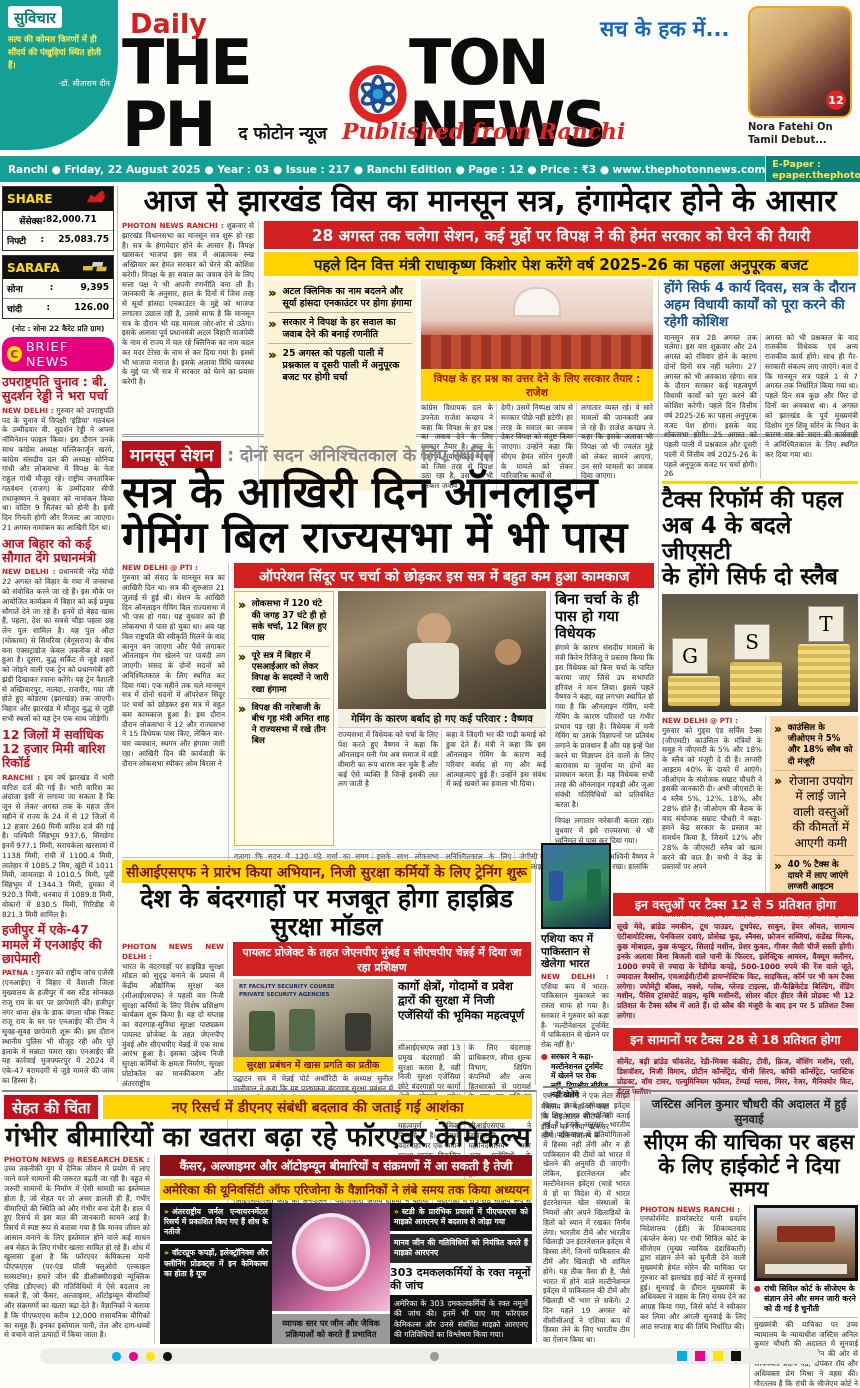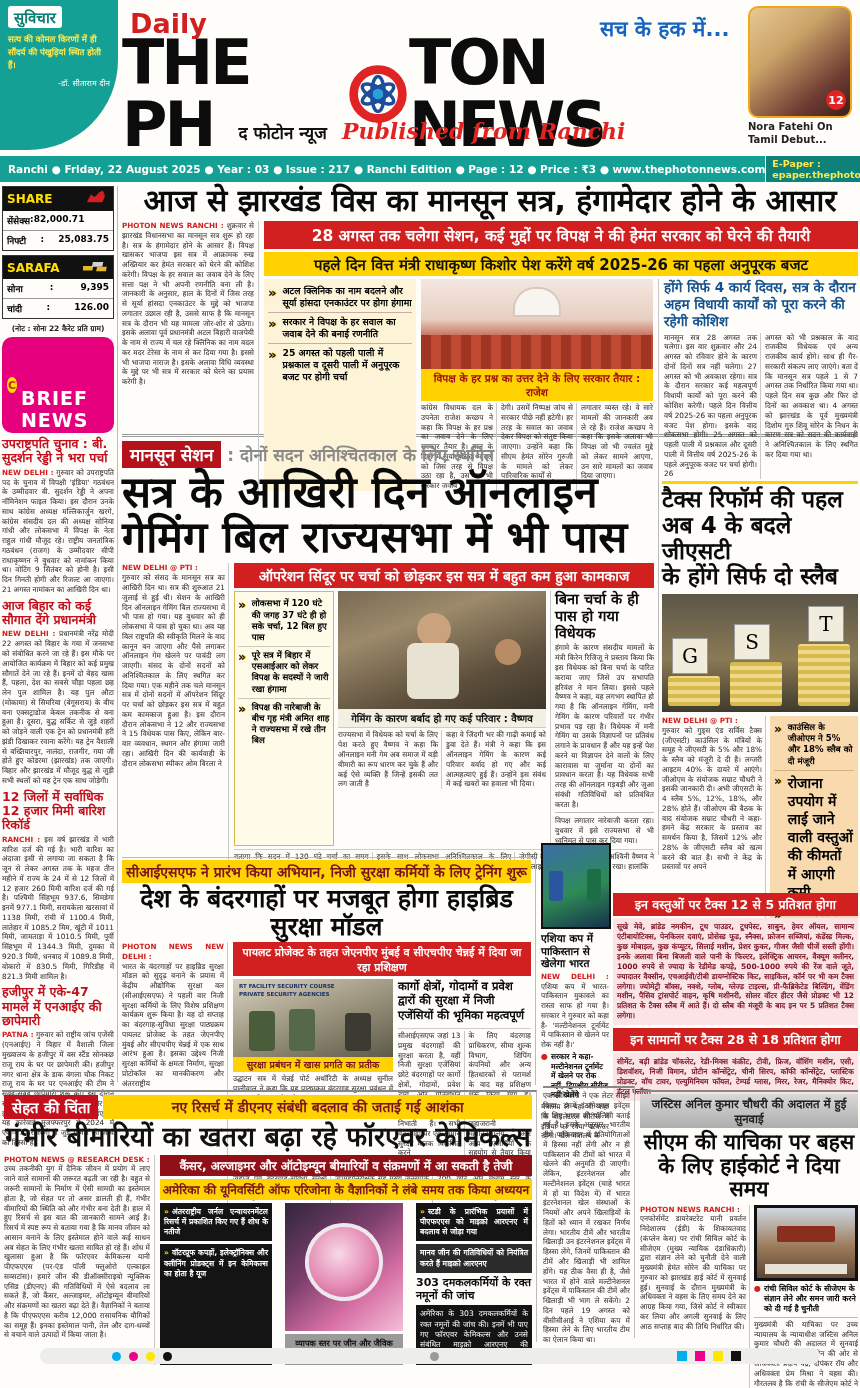--- a/index.html
+++ b/index.html
@@ -76,21 +76,21 @@
     <div style="border:1px solid #333;">
       <div style="background:#111;display:flex;align-items:center;justify-content:space-between;padding:2px 4px;">
         <span style="color:#ffe000;font-weight:900;font-size:12px;">SHARE</span>
         <span>
           <svg width="26" height="16" viewBox="0 0 40 24">
               <path d="M6 20 L12 8 L18 12 L26 4 L34 10 L30 20 Z" fill="#d21f1f"></path>
               <path d="M24 6 L30 2 L34 8 Z" fill="#d21f1f"></path>
             </svg>
         </span>
       </div>
-      <div style="display:flex;justify-content:flex-start;font-size:9px;font-weight:bold;padding:3px 4px;border-bottom:1px solid #999;">
+      <div style="display:flex;justify-content:center;font-size:9px;font-weight:bold;padding:3px 4px;border-bottom:1px solid #999;">
         <span>सेंसेक्स</span>
           <span>:</span>
           <span>82,000.71</span>
       </div>
       <div style="display:flex;justify-content:space-between;font-size:9px;font-weight:bold;padding:3px 4px;">
         <span>निफ्टी</span>
           <span>:</span>
           <span>25,083.75</span>
       </div>
     </div>
@@ -115,21 +115,21 @@
         <span>चांदी</span>
           <span>:</span>
           <span>126.00</span>
       </div>
     </div>
 
     <div style="font-size:7.5px;font-weight:bold;text-align:center;margin:4px 0;color:#222;">(नोट : सोना 22 कैरेट प्रति ग्राम)</div>
 
     <div style="background:#e6007e;border-radius:10px;display:flex;align-items:center;gap:4px;padding:2px 5px;margin:2px 0 4px;">
       <span style="width:16px;height:16px;border-radius:50%;background:#ffe000;color:#d21f1f;font-weight:900;font-size:11px;display:flex;align-items:center;justify-content:center;">C</span>
-      <span style="color:#fff;font-weight:700;font-size:19px;letter-spacing:1px;margin-top:48px;">BRIEF NEWS</span>
+      <span style="color:#fff;font-weight:400;font-size:13px;letter-spacing:1px;">BRIEF NEWS</span>
     </div>
 
     <div>
       <div class="sb-head">उपराष्ट्रपति चुनाव : बी. सुदर्शन रेड्डी ने भरा पर्चा</div>
       <div class="body-txt"><span class="dateline">NEW DELHI :</span> <span>गुरुवार को उपराष्ट्रपति पद के चुनाव में विपक्षी 'इंडिया' गठबंधन के उम्मीदवार बी. सुदर्शन रेड्डी ने अपना नॉमिनेशन फाइल किया। इस दौरान उनके साथ कांग्रेस अध्यक्ष मल्लिकार्जुन खरगे, कांग्रेस संसदीय दल की अध्यक्ष सोनिया गांधी और लोकसभा में विपक्ष के नेता राहुल गांधी मौजूद रहे। राष्ट्रीय जनतांत्रिक गठबंधन (राजग) के उम्मीदवार सीपी राधाकृष्णन ने बुधवार को नामांकन किया था। वोटिंग 9 सितंबर को होनी है। इसी दिन गिनती होगी और रिजल्ट आ जाएगा। 21 अगस्त नामांकन का आखिरी दिन था।</span></div>
     </div>
     <div>
       <div class="sb-head">आज बिहार को कई सौगात देंगे प्रधानमंत्री</div>
       <div class="body-txt"><span class="dateline">NEW DELHI :</span> <span>प्रधानमंत्री नरेंद्र मोदी 22 अगस्त को बिहार के गया में जनसभा को संबोधित करने जा रहे हैं। इस मौके पर आयोजित कार्यक्रम में बिहार को कई प्रमुख सौगातें देने जा रहे हैं। इनमें दो बेहद खास हैं, पहला, देश का सबसे चौड़ा पहला छह लेन पुल शामिल है। यह पुल औटा (मोकामा) से सिमरिया (बेगूसराय) के बीच बना एक्सट्राडोज केबल तकनीक से बना हुआ है। दूसरा, बुद्ध सर्किट से जुड़े शहरों को जोड़ने वाली एक ट्रेन को प्रधानमंत्री हरी झंडी दिखाकर रवाना करेंगे। यह ट्रेन वैशाली से बख्तियारपुर, नालंदा, राजगीर, गया जी होते हुए कोडरमा (झारखंड) तक जाएगी। बिहार और झारखंड में मौजूद बुद्ध से जुड़ी सभी स्थलों को यह ट्रेन एक साथ जोड़ेगी।</span></div>
     </div>
@@ -288,21 +288,21 @@
         <span>गुरुवार को गुड्स एंड सर्विस टैक्स (जीएसटी) काउंसिल के मंत्रियों के समूह ने जीएसटी के 5% और 18% के स्लैब को मंजूरी दे दी है। लग्जरी आइटम 40% के दायरे में आएंगे। जीओएम के संयोजक सम्राट चौधरी ने इसकी जानकारी दी। अभी जीएसटी के 4 स्लैब 5%, 12%, 18%, और 28% होते हैं। जीओएम की बैठक के बाद संयोजक सम्राट चौधरी ने कहा- हमने केंद्र सरकार के प्रस्ताव का समर्थन किया है, जिसमें 12% और 28% के जीएसटी स्लैब को खत्म करने की बात है। सभी ने केंद्र के प्रस्तावों पर अपने</span>
       </div>
       <div style="width:88px;flex:none;">
         <div style="background:#f9d9ae;padding:3px 4px;box-sizing:border-box;">
           <div class="bullet-row" style="border-bottom:1px solid #d7b080;padding:3px 0;">
             <span class="chev" style="font-size:12px;">»</span>
             <span style="font-size:8.6px;font-weight:bold;line-height:1.3;">काउंसिल के जीओएम ने 5% और 18% स्लैब को दी मंजूरी</span>
           </div>
           <div class="bullet-row" style="border-bottom:1px solid #d7b080;padding:3px 0;">
             <span class="chev" style="font-size:12px;">»</span>
-            <span style="font-size:14px;font-weight:bold;line-height:1.3;">रोजाना उपयोग में लाई जाने वाली वस्तुओं की कीमतों में आएगी कमी</span>
+            <span style="font-size:12px;font-weight:normal;line-height:1.3;text-align:center;">रोजाना उपयोग में लाई जाने वाली वस्तुओं की कीमतों में आएगी कमी</span>
           </div>
           <div class="bullet-row" style="padding:3px 0;">
             <span class="chev" style="font-size:12px;">»</span>
             <span style="font-size:8.6px;font-weight:bold;line-height:1.3;">40 % टैक्स के दायरे में लाए जाएंगे लग्जरी आइटम</span>
           </div>
         </div>
       </div>
     </div>
     <div style="display:flex;gap:4px;margin-top:2px;">
       <div class="body-txt col-rule" style="flex:1;padding-right:3px;">सुझाव दिए। कुछ राज्यों ने कुछ आपत्तियां भी जताई। इसे जीएसटी काउंसिल के पास भेजा गया है, जो इस पर फैसला लेगी। गौरतलब है कि प्रधानमंत्री</div>
@@ -355,21 +355,21 @@
               <div style="position:absolute;left:6px;top:12px;right:6px;font-size:5.5px;color:#1a2f66;font-weight:bold;">PRIVATE SECURITY AGENCIES</div>
               <div style="position:absolute;left:16px;bottom:6px;width:26px;height:40px;background:#4a5d3a;border-radius:4px;"></div>
               <div style="position:absolute;left:56px;bottom:6px;width:26px;height:42px;background:#55684a;border-radius:4px;"></div>
               <div style="position:absolute;right:22px;bottom:6px;width:26px;height:38px;background:#3c3b33;border-radius:4px;"></div>
             </div>
             <div style="background:#ffd200;color:#7a1320;font-weight:900;font-size:9.5px;text-align:center;padding:1px 0;">सुरक्षा प्रबंधन में खास प्रगति का प्रतीक</div>
             <div class="body-txt" style="margin-top:2px;">उद्घाटन सत्र में चेन्नई पोर्ट अथॉरिटी के अध्यक्ष सुनील पालीवाल ने कहा कि यह पाठ्यक्रम बंदरगाह सुरक्षा प्रबंधन में खास प्रगति का प्रतीक है।</div>
           </div>
 
           <div style="flex:1;">
-            <div style="font-weight:900;font-size:11.5px;line-height:1.25;color:#0a0a0a;border-bottom:1px solid #ccc;padding-bottom:6px;margin-bottom:2px;">कार्गो क्षेत्रों, गोदामों व प्रवेश द्वारों की सुरक्षा में निजी एजेंसियों की भूमिका महत्वपूर्ण</div>
+            <div style="font-weight:900;font-size:11.5px;line-height:1.25;color:#0a0a0a;border-bottom:1px solid #ccc;padding-bottom:18px;margin-bottom:2px;">कार्गो क्षेत्रों, गोदामों व प्रवेश द्वारों की सुरक्षा में निजी एजेंसियों की भूमिका महत्वपूर्ण</div>
             <div style="display:flex;gap:4px;">
               <div class="body-txt col-rule" style="flex:1;padding-right:3px;">सीआईएसएफ जहां 13 प्रमुख बंदरगाहों की सुरक्षा करता है, वहीं निजी सुरक्षा एजेंसियां छोटे बंदरगाहों पर कार्गो क्षेत्रों, गोदामों, प्रवेश द्वारों और प्रतिबंधित क्षेत्रों की सुरक्षा में महत्वपूर्ण भूमिका निभाती हैं। सभी बंदरगाहों पर एक समान सुरक्षा मानक विकसित करने</div>
               <div class="body-txt" style="flex:1;">के लिए बंदरगाह प्राधिकरण, सीमा शुल्क विभाग, शिपिंग कंपनियों और अन्य हितधारकों से परामर्श के बाद यह प्रशिक्षण शुरू किया गया है। पाठ्यक्रम को सीआईएसएफ ने जहाजरानी महानिदेशालय और अन्य एजेंसियों के सहयोग से तैयार किया है।</div>
             </div>
           </div>
         </div>
 
         <div style="display:flex;gap:4px;border-top:1px solid #ccc;padding-top:2px;">
           <div class="body-txt col-rule" style="flex:1;padding-right:3px;">जहाज एवं बंदरगाह-सुविधा सुरक्षा (आईएसपीएस) कोड का अनुपालन कराना है। बल के</div>
           <div class="body-txt col-rule" style="flex:1;padding-right:3px;">उपमहानिरीक्षक सह मुख्य जनसंपर्क पदाधिकारी अजय दहिया ने बताया कि देश के लगभग</div>
@@ -390,21 +390,21 @@
 
       <div class="body-txt col-rule" style="width:146px;flex:none;padding-right:4px;">
         <span class="dateline">PHOTON NEWS @ RESEARCH DESK :</span><br>
         <span>उच्च तकनीकी युग में दैनिक जीवन में प्रयोग में लाए जाने वाले सामानों की जरूरत बढ़ती जा रही है। बहुत से जरूरी सामानों के निर्माण में ऐसी सामग्री का इस्तेमाल होता है, जो सेहत पर तो असर डालती ही हैं, गंभीर बीमारियों की स्थिति को और गंभीर बना देती है। हाल में हुए रिसर्च से इस बात की जानकारी सामने आई है। रिसर्च में स्पष्ट रूप से बताया गया है कि मानव जीवन को आसान बनाने के लिए इस्तेमाल होने वाले कई साधन अब सेहत के लिए गंभीर खतरा साबित हो रहे हैं। शोध में खुलासा हुआ है कि फॉरएवर केमिकल्स यानी पीएफएएस (पर-एंड पॉली फ्लुओरो एल्काइल सब्सटांस)। हमारे जीन की डीऑक्सीराइबो न्यूक्लिक एसिड (डीएनए) की गतिविधियों में ऐसे बदलाव ला सकते हैं, जो कैंसर, अल्जाइमर, ऑटोइम्यून बीमारियों और संक्रमणों का खतरा बढ़ा देते हैं। वैज्ञानिकों ने बताया है कि पीएफएएस करीब 12,000 रासायनिक यौगिकों का समूह हैं। इनका इस्तेमाल पानी, तेल और दाग-धब्बों से बचाने वाले उत्पादों में किया जाता है।</span>
       </div>
 
       <div style="flex:1;display:flex;flex-direction:column;gap:3px;">
         <div class="banner-red" style="background:#8f1016;font-size:12px;padding:2px;">कैंसर, अल्जाइमर और ऑटोइम्यून बीमारियों व संक्रमणों में आ सकती है तेजी</div>
         <div class="banner-yellow" style="color:#7a1320;font-size:12px;padding:2px;">अमेरिका की यूनिवर्सिटी ऑफ एरिजोना के वैज्ञानिकों ने लंबे समय तक किया अध्ययन</div>
 
-        <div style="display:flex;gap:13px;flex:1;">
+        <div style="display:flex;gap:0;flex:1;">
 
           <div style="width:112px;flex:none;display:flex;flex-direction:column;gap:3px;">
             <div class="black-box"><span class="chev" style="color:#ffd200;text-shadow:none;">»</span><span>अंतरराष्ट्रीय जर्नल एन्वायरनमेंटल रिसर्च में प्रकाशित किए गए हैं शोध के नतीजे</span></div>
             <div class="black-box" style="flex:1;"><span class="chev" style="color:#ffd200;text-shadow:none;">»</span><span>वॉटरप्रूफ कपड़ों, इलेक्ट्रॉनिक्स और क्लीनिंग प्रोडक्ट्स में इन केमिकल्स का होता है यूज</span></div>
           </div>
 
           <div style="width:118px;flex:none;display:flex;flex-direction:column;gap:3px;">
             <div style="flex:1;min-height:90px;background:linear-gradient(140deg,#30263c 0%,#7c3f6d 40%,#d66fa4 70%,#f4c0d8 100%);position:relative;">
               <div style="position:absolute;left:50%;top:46%;transform:translate(-50%,-50%) rotate(12deg);width:70px;height:70px;border-radius:50%;background:radial-gradient(circle at 40% 40%,#f7d9e6 0%,#e58bb4 55%,#b3497c 100%);border:4px solid #efe7ee;"></div>
             </div>

